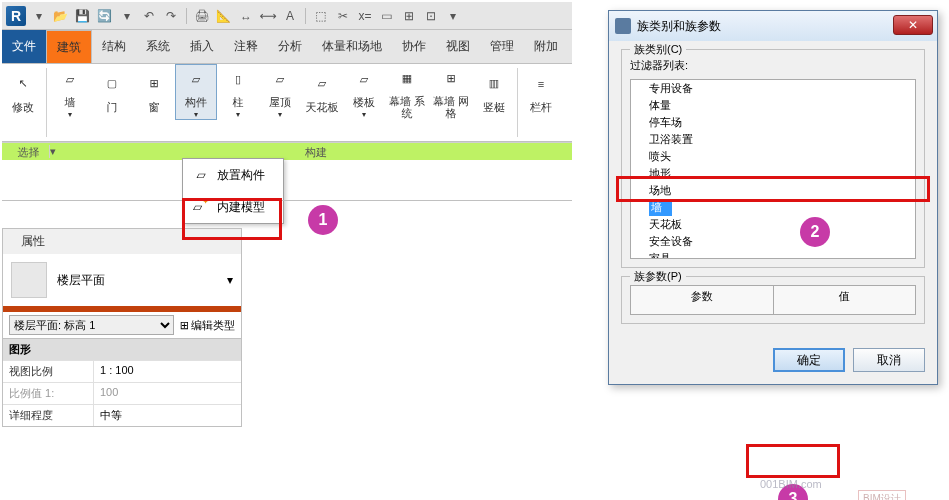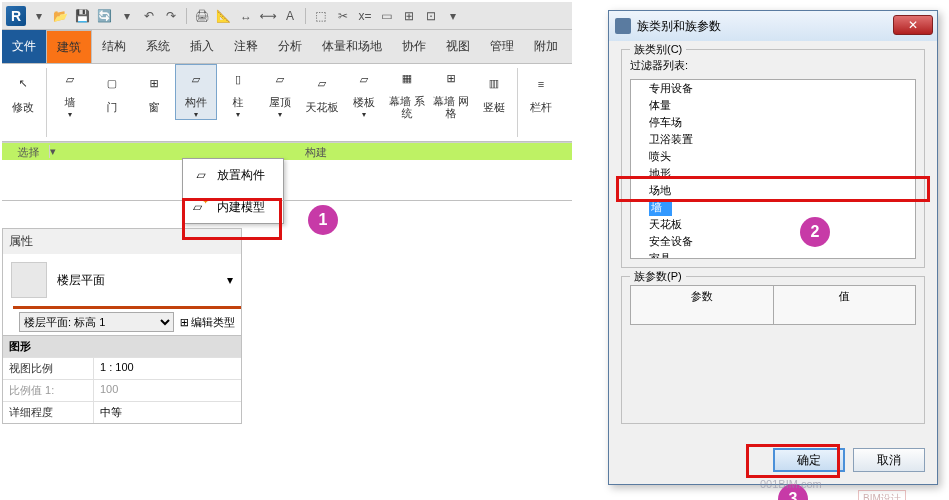--- a/index.html
+++ b/index.html
@@ -26,24 +26,24 @@
   
   .dropdown { position: absolute; left: 182px; top: 158px; width: 102px; background: #fff; border: 1px solid #a0a0a0; box-shadow: 2px 2px 4px rgba(0,0,0,0.2); }
   .dd-item { display: flex; align-items: center; padding: 6px 8px; gap: 6px; }
   .dd-icon { width: 20px; height: 20px; display: flex; align-items: center; justify-content: center; }
   .red-box1 { position: absolute; left: 182px; top: 198px; width: 100px; height: 42px; border: 3px solid #d11; z-index: 5; }
   .badge { position: absolute; width: 30px; height: 30px; border-radius: 50%; background: #c73aa7; color: #fff; display: flex; align-items: center; justify-content: center; font-size: 16px; font-weight: bold; }
   .badge1 { left: 308px; top: 205px; }
   
   .sep200 { position: absolute; left: 2px; top: 200px; width: 570px; height: 1px; background: #c0c0c0; }
   .prop-panel { position: absolute; left: 2px; top: 228px; width: 240px; border: 1px solid #c0c0c0; }
-  .prop-title { padding: 4px 6px; font-size: 12px; color: #333; background: #f0f0f0; }
+  .prop-title { padding: 4px 18px; font-size: 12px; color: #333; background: #f0f0f0; }
   .prop-preview { display: flex; align-items: center; padding: 8px; gap: 10px; }
   .prop-thumb { width: 36px; height: 36px; background: #e8e8e8; border: 1px solid #ccc; }
-  .prop-row { display: flex; align-items: center; padding: 3px 6px; border-top: 3px solid #c2410c; margin-left: 10px; }
+  .prop-row { display: flex; align-items: center; padding: 3px 6px; border-top: 6px solid #c2410c; }
   .prop-row select { flex: 1; border: 1px solid #aaa; font-size: 11px; height: 20px; }
   .edit-type { margin-left: 6px; display: flex; align-items: center; gap: 2px; font-size: 11px; }
   .prop-grid { border-top: 1px solid #c0c0c0; }
   .pg-head { background: #ddd; padding: 3px 6px; font-size: 11px; font-weight: bold; }
   .pg-row { display: flex; border-top: 1px solid #e0e0e0; }
   .pg-k { width: 90px; padding: 3px 6px; font-size: 11px; color: #333; }
   .pg-k.dim { color: #999; }
   .pg-v { flex: 1; padding: 3px 6px; font-size: 11px; border-left: 1px solid #e0e0e0; }
   
   
@@ -56,21 +56,21 @@
   .grp-label { position: absolute; top: -8px; left: 8px; background: #f0f0f0; padding: 0 4px; font-size: 11px; }
   .filter-row { display: flex; align-items: center; gap: 6px; margin-bottom: 6px; font-size: 11px; }
   .filter-row select { flex: 1; border: 1px solid #aaa; height: 20px; font-size: 11px; }
   .listbox { background: #fff; border: 1px solid #aaa; height: 180px; overflow: hidden; }
   .lb-item { padding: 1px 18px; font-size: 11px; }
   .lb-item.sel { background: #3399ff; color: #fff; display: inline-block; }
   .lb-wrap { display: block; padding-left: 18px; }
   .red-box2 { position: absolute; left: 616px; top: 176px; width: 314px; height: 26px; border: 3px solid #d11; z-index: 5; }
   .badge2 { left: 800px; top: 217px; }
   
-  .param-table { display: flex; border: 1px solid #aaa; height: 40px; margin-bottom: 90px; }
+  .param-table { display: flex; border: 1px solid #aaa; height: 30px; }
   .param-table div { flex: 1; text-align: center; background: #f8f8f8; border-right: 1px solid #aaa; font-size: 11px; padding: 3px; }
   .param-table div:last-child { border-right: none; }
   
   .dlg-buttons { display: flex; justify-content: flex-end; gap: 8px; padding: 8px 12px 12px; }
   .dlg-btn { width: 72px; height: 24px; border: 1px solid #8aa0b8; background: linear-gradient(#fdfdfd,#e0e8f0); font-size: 12px; display: flex; align-items: center; justify-content: center; }
   .dlg-btn.primary { border: 2px solid #4a90d9; background: linear-gradient(#e8f2fc,#c8ddf2); }
   .red-box3 { position: absolute; left: 746px; top: 444px; width: 94px; height: 34px; border: 3px solid #d11; z-index: 5; }
   .badge3 { left: 778px; top: 484px; }
   
   .watermark { position: absolute; left: 760px; top: 478px; font-size: 11px; color: rgba(140,140,160,0.6); }

